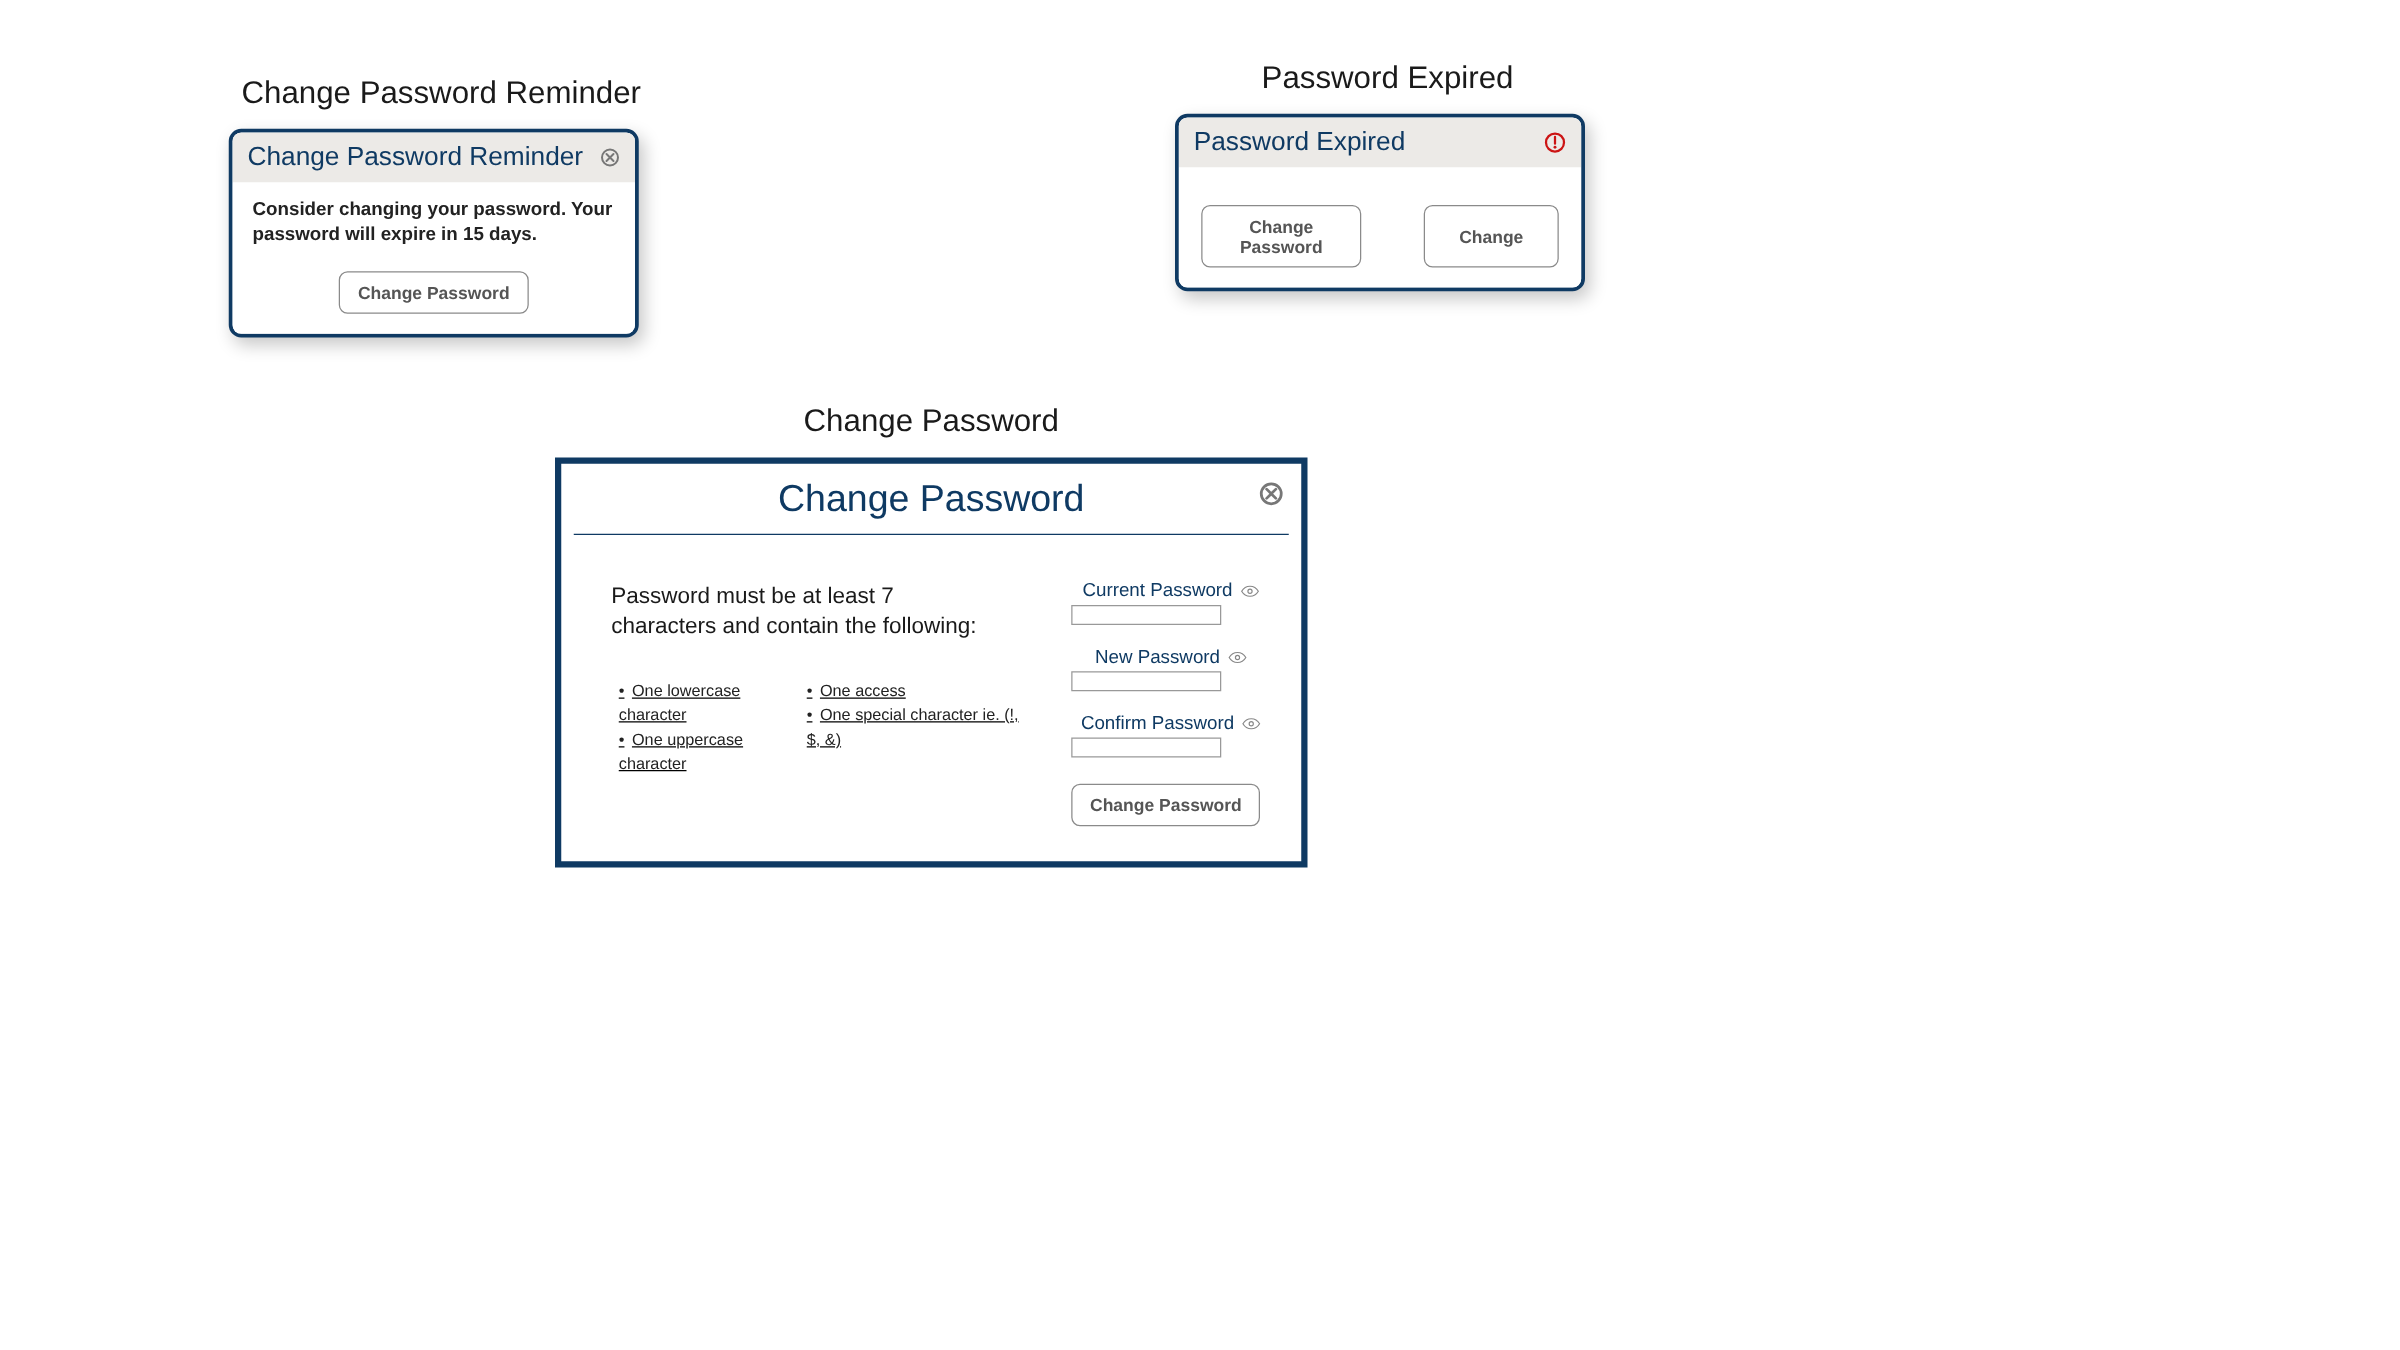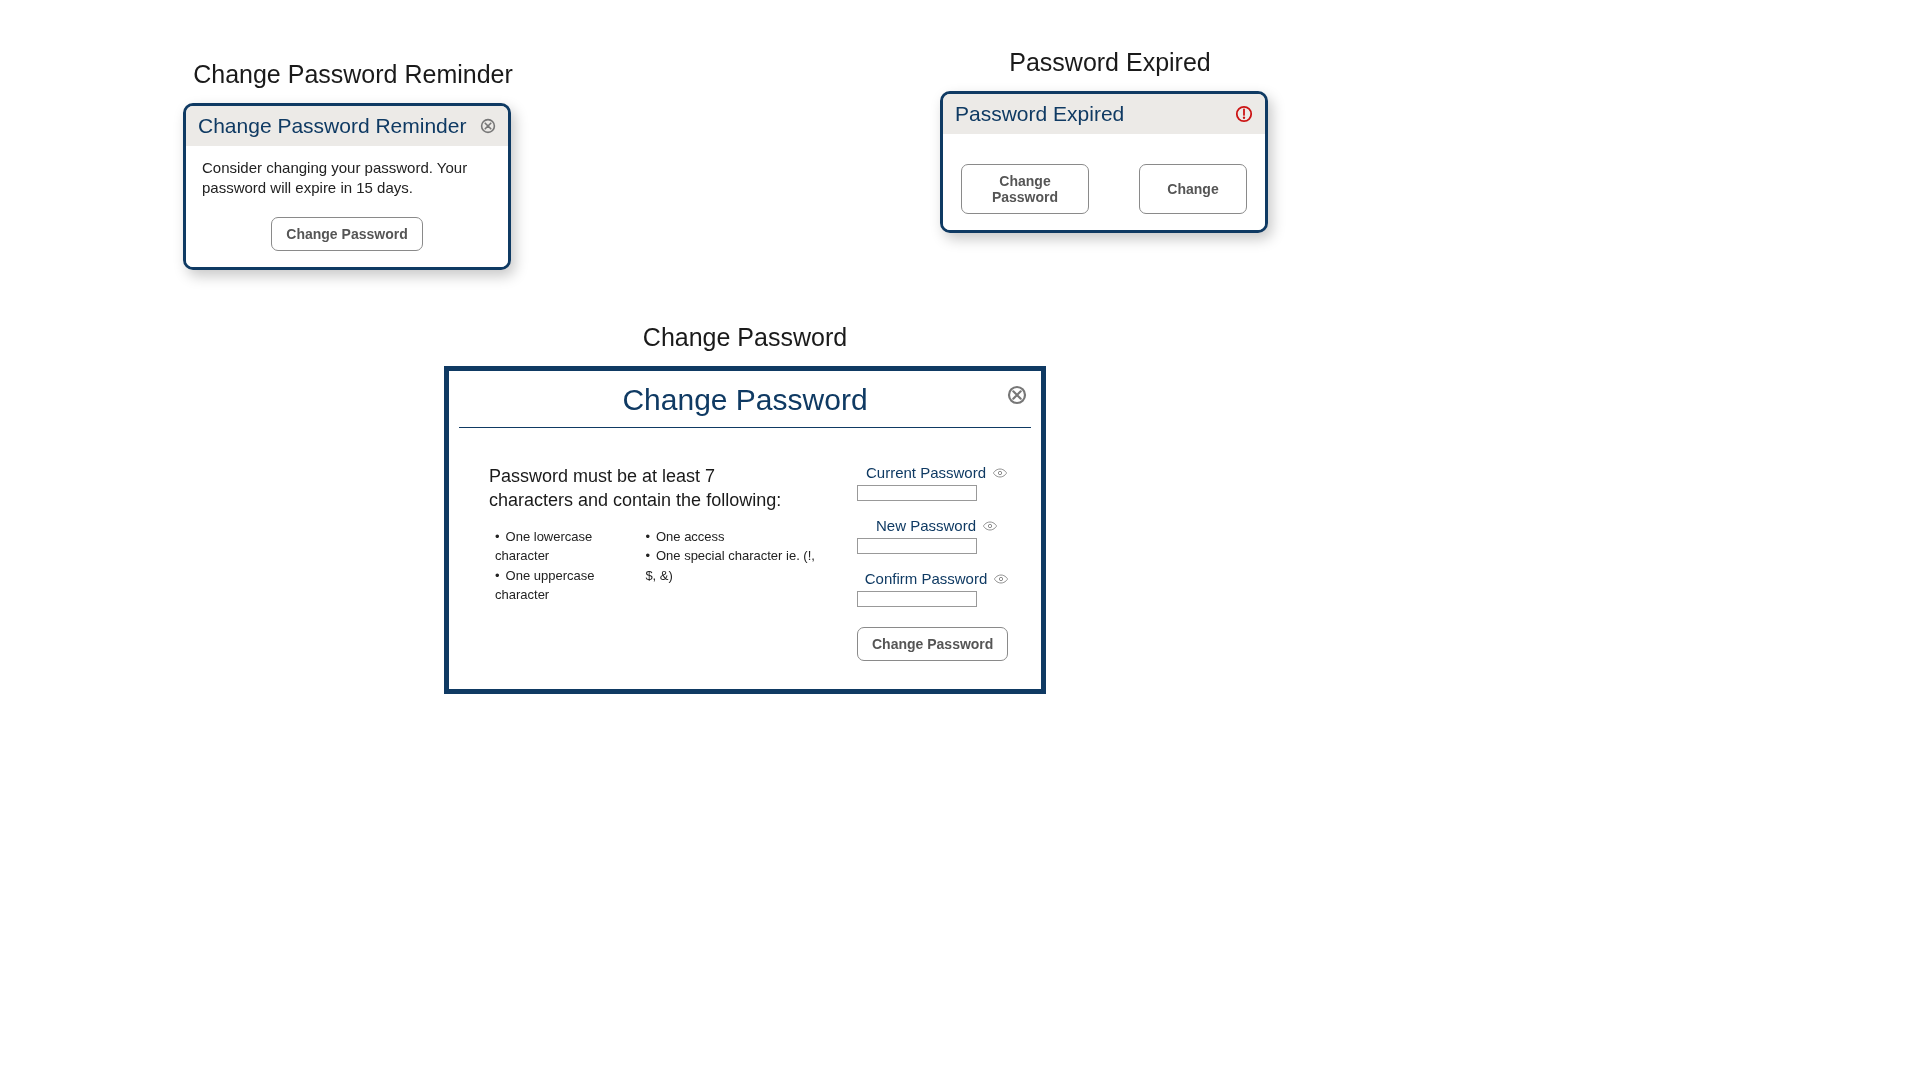--- a/index.html
+++ b/index.html
@@ -17,21 +17,21 @@
     }
     .dialog-small-header {
       background: #eceae7;
       display: flex;
       align-items: center;
       justify-content: space-between;
       padding: 8px 12px;
     }
     .dialog-small-title { color: #0f3a63; font-size: 21px; font-weight: 400; }
     .dialog-small-body { background: #fff; padding: 12px 16px 16px; }
-    .dialog-small-text { font-size: 15px; color: #222; line-height: 1.35; }
+    .dialog-small-text { font-size: 15px; color: #222; line-height: 1.35; font-weight: bold; }
     .dialog-small-actions { display: flex; justify-content: center; gap: 50px; margin-top: 18px; }
     .dialog-small-actions.two { justify-content: space-between; padding: 0 2px; }
     
     .btn {
       border: 1px solid #8a8a8a;
       border-radius: 7px;
       background: #fff;
       color: #555;
       font-size: 14px;
       font-weight: 600;
@@ -63,21 +63,21 @@
     .dialog-large-title { color: #0f3a63; font-size: 30px; font-weight: 400; }
     .dialog-large-close {
       position: absolute; right: 4px; top: 14px;
       width: 20px; height: 20px;
       display: inline-flex; align-items: center; justify-content: center; cursor: pointer;
     }
     .dialog-large-close svg { width: 20px; height: 20px; }
     .dialog-large-body { display: flex; padding: 36px 24px 28px 40px; gap: 30px; }
     .rules-col { flex: 1; }
     .rules-text { font-size: 18px; color: #1a1a1a; line-height: 1.35; max-width: 300px; }
-    .rules-lists { display: flex; gap: 8px; margin-top: 14px; margin-left: 6px; }
+    .rules-lists { display: flex; gap: 8px; margin-top: 30px; margin-left: 6px; text-decoration: underline; }
     .rules-lists ul { list-style: none; }
     .rules-lists li { font-size: 13px; color: #222; line-height: 1.5; }
     .rules-lists li::before { content: "•"; margin-right: 6px; }
     
     .form-col { width: 160px; }
     .field { margin-bottom: 16px; }
     .field-label-row { display: flex; align-items: center; justify-content: center; gap: 6px; margin-bottom: 2px; }
     .field-label { color: #0f3a63; font-size: 15px; }
     .eye-icon { width: 16px; height: 16px; display: inline-flex; align-items: center; justify-content: center; cursor: pointer; }
     .eye-icon svg { width: 16px; height: 16px; }

